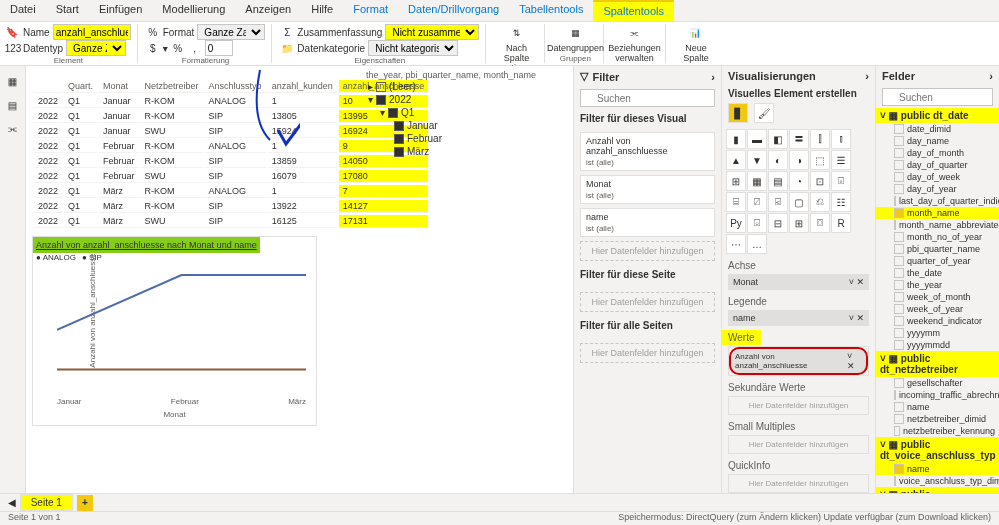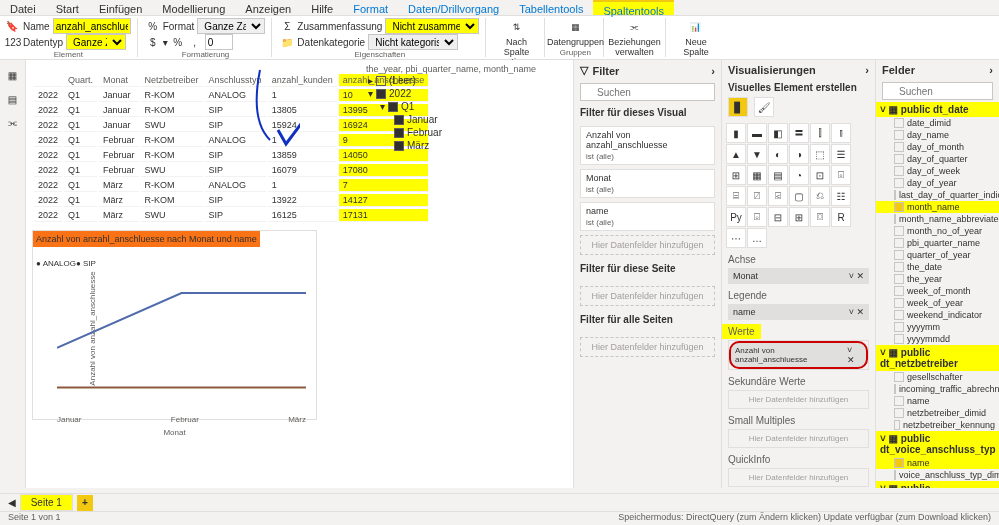--- a/index.html
+++ b/index.html
@@ -1,17 +1,17 @@
 <!DOCTYPE html>
 <html><head>
 <meta charset="utf-8">
 <style>
 * { box-sizing: border-box; margin: 0; padding: 0; font-family: 'Segoe UI', sans-serif; }
 body { width: 999px; height: 525px; background: #f3f2f1; font-size: 10px; color: #323130; overflow: hidden; position: relative; }
-.ribbon-tabs { display: flex; background: #f3f2f1; height: 16px; border-bottom: 1px solid #e1dfdd; }
+.ribbon-tabs { display: flex; background: #f3f2f1; height: 22px; border-bottom: 1px solid #e1dfdd; }
 .ribbon-tab { padding: 3px 10px; cursor: pointer; font-size: 11px; }
 .ribbon-tab.ctx { color: #0078d4; }
 .ribbon-tab.active { background: #fff; border-top: 2px solid #f2c811; }
 .ribbon-tab.hl { background: #ffff00; }
 .ribbon-content { display: flex; background: #fff; height: 44px; border-bottom: 1px solid #e1dfdd; padding: 2px 6px; gap: 8px; }
 .rgroup { display: flex; flex-direction: column; justify-content: space-between; border-right: 1px solid #e1dfdd; padding: 0 6px 1px 0; }
 .rgroup-row { display: flex; align-items: center; gap: 3px; font-size: 10px; height: 18px; }
 .rgroup-title { font-size: 8px; color: #605e5c; text-align: center; }
 .rinput { border: 1px solid #c8c6c4; height: 16px; font-size: 10px; padding: 0 2px; }
 .rinput.hl { background: #ffff00; }
@@ -26,22 +26,22 @@
 .table-visual th { font-weight: normal; color: #605e5c; }
 .anz-hdr { background: #ffff00; }
 
 .slicer { position: absolute; left: 340px; top: 4px; font-size: 10px; }
 .slicer-item { padding: 1px 2px; display: flex; align-items: center; gap: 3px; }
 .cb { width: 10px; height: 10px; border: 1px solid #605e5c; display: inline-block; }
 .cb.chk { background: #323130; }
 
 .chart-visual { position: absolute; left: 6px; top: 170px; width: 285px; height: 190px; border: 1px solid #e1dfdd; background: #fff; }
 .chart-title { font-size: 9px; padding: 3px; }
-.chart-title.hl { background: #f97316; display: inline-block; }
-.chart-legend { font-size: 8px; padding: 12px 3px; display: flex; gap: 0; }
+.chart-title.hl { background: #84cc16; display: inline-block; text-decoration: underline; }
+.chart-legend { font-size: 8px; padding: 0 3px; display: flex; gap: 6px; }
 .chart-area { position: relative; height: 140px; margin: 4px 6px; }
 .yaxis-label { position: absolute; left: -4px; top: 50%; transform: rotate(-90deg) translateX(30px); font-size: 8px; white-space: nowrap; color: #605e5c; }
 .chart-line { position: absolute; left: 18px; right: 4px; top: 4px; bottom: 18px; }
 .xaxis { position: absolute; bottom: 0; left: 18px; right: 4px; display: flex; justify-content: space-between; font-size: 8px; color: #605e5c; }
 
 .pane { width: 148px; background: #f3f2f1; border-left: 1px solid #e1dfdd; display: flex; flex-direction: column; }
 .pane-header { display: flex; align-items: center; gap: 4px; padding: 4px 6px; font-size: 11px; font-weight: 600; }
 .pane-search { margin: 2px 6px; }
 .pane-search input { width: 100%; height: 18px; border: 1px solid #c8c6c4; font-size: 10px; padding: 0 16px; }
 .pane-section { padding: 4px 6px; font-size: 10px; }

